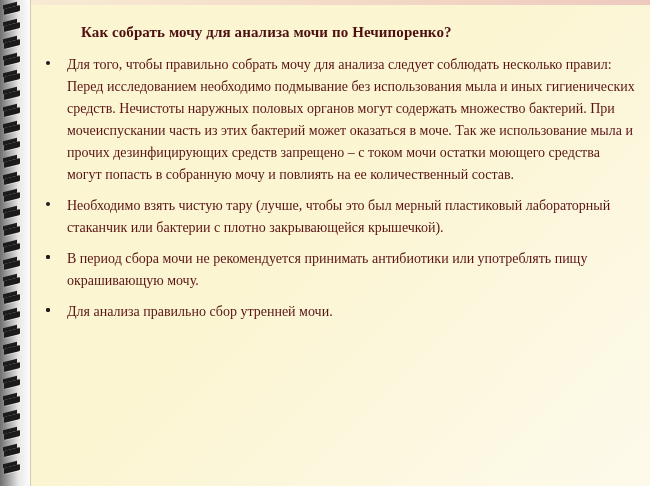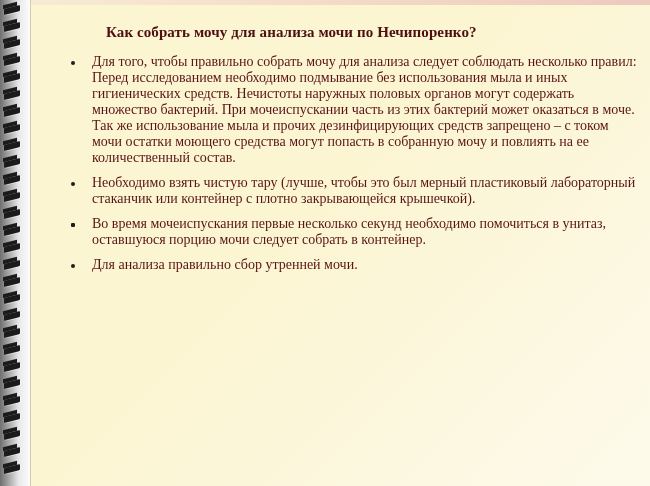--- a/index.html
+++ b/index.html
@@ -32,37 +32,37 @@
     background:var(--wire-color);
     transform:skewY(-14deg);
     border-radius:1px;
     box-shadow:-2px -5px 0 -1px var(--wire-color), 1px 1px 0 0 rgba(255,255,255,.45);
   }
   .coil:first-child{margin-top:4px;}
   
   .page{
     position:relative;flex:1;height:100%;
     background:linear-gradient(135deg,var(--page-bg-1) 0%,var(--page-bg-1) 45%,var(--page-bg-2) 100%);
-    padding:24px 12px 0 37px;
+    padding:24px 12px 0 12px;
   }
   .top-band{
     position:absolute;top:0;left:0;right:0;height:5px;
     background:linear-gradient(to right,rgba(246,227,211,.55),var(--top-band));
   }
   .title{
     font-size:15px;font-weight:bold;color:var(--title-color);
     margin:0 0 13px 38px;
     letter-spacing:.1px;
   }
   .bullets{list-style:none;}
   .bullet-item{
     position:relative;
     padding-left:24px;
     margin-bottom:9px;
-    font-size:14px;line-height:16px;color:var(--text-color);
+    font-size:14px;line-height:22px;color:var(--text-color);
   }
   .dot{
     position:absolute;left:3px;top:7px;
     width:4px;height:4px;border-radius:50%;
     background:var(--bullet-color);
   }
 </style>
 </head>
 <body>
 
@@ -102,34 +102,34 @@
     <h1 class="title">Как собрать мочу для анализа мочи по Нечипоренко?</h1>
     <ul class="bullets">
 
         <li class="bullet-item">
           <span class="dot"></span>
           <span class="bullet-text">Для того, чтобы правильно собрать мочу для анализа следует соблюдать несколько правил: Перед исследованием необходимо подмывание без использования мыла и иных гигиенических средств. Нечистоты наружных половых органов могут содержать множество бактерий. При мочеиспускании часть из этих бактерий может оказаться в моче. Так же использование мыла и прочих дезинфицирующих средств запрещено – с током мочи остатки моющего средства могут попасть в собранную мочу и повлиять на ее количественный состав.</span>
         </li>
 
         <li class="bullet-item">
           <span class="dot"></span>
-          <span class="bullet-text">Необходимо взять чистую тару (лучше, чтобы это был мерный пластиковый лабораторный стаканчик или контейнер с плотно закрывающейся крышечкой).</span>
+          <span class="bullet-text">Необходимо взять чистую тару (лучше, чтобы это был мерный пластиковый лабораторный стаканчик или бактерии с плотно закрывающейся крышечкой).</span>
         </li>
 
         <li class="bullet-item">
           <span class="dot"></span>
         </li>
 
         <li class="bullet-item">
           <span class="dot"></span>
+          <span class="bullet-text">В период сбора мочи не рекомендуется принимать антибиотики или употреблять пищу окрашивающую мочу.</span>
         </li>
 
         <li class="bullet-item">
           <span class="dot"></span>
-          <span class="bullet-text">Во время мочеиспускания первые несколько секунд необходимо помочиться в унитаз, оставшуюся порцию мочи следует собрать в контейнер.</span>
         </li>
 
         <li class="bullet-item">
           <span class="dot"></span>
           <span class="bullet-text">Для анализа правильно сбор утренней мочи.</span>
         </li>
 
       </ul>
   </div>
 </div>

